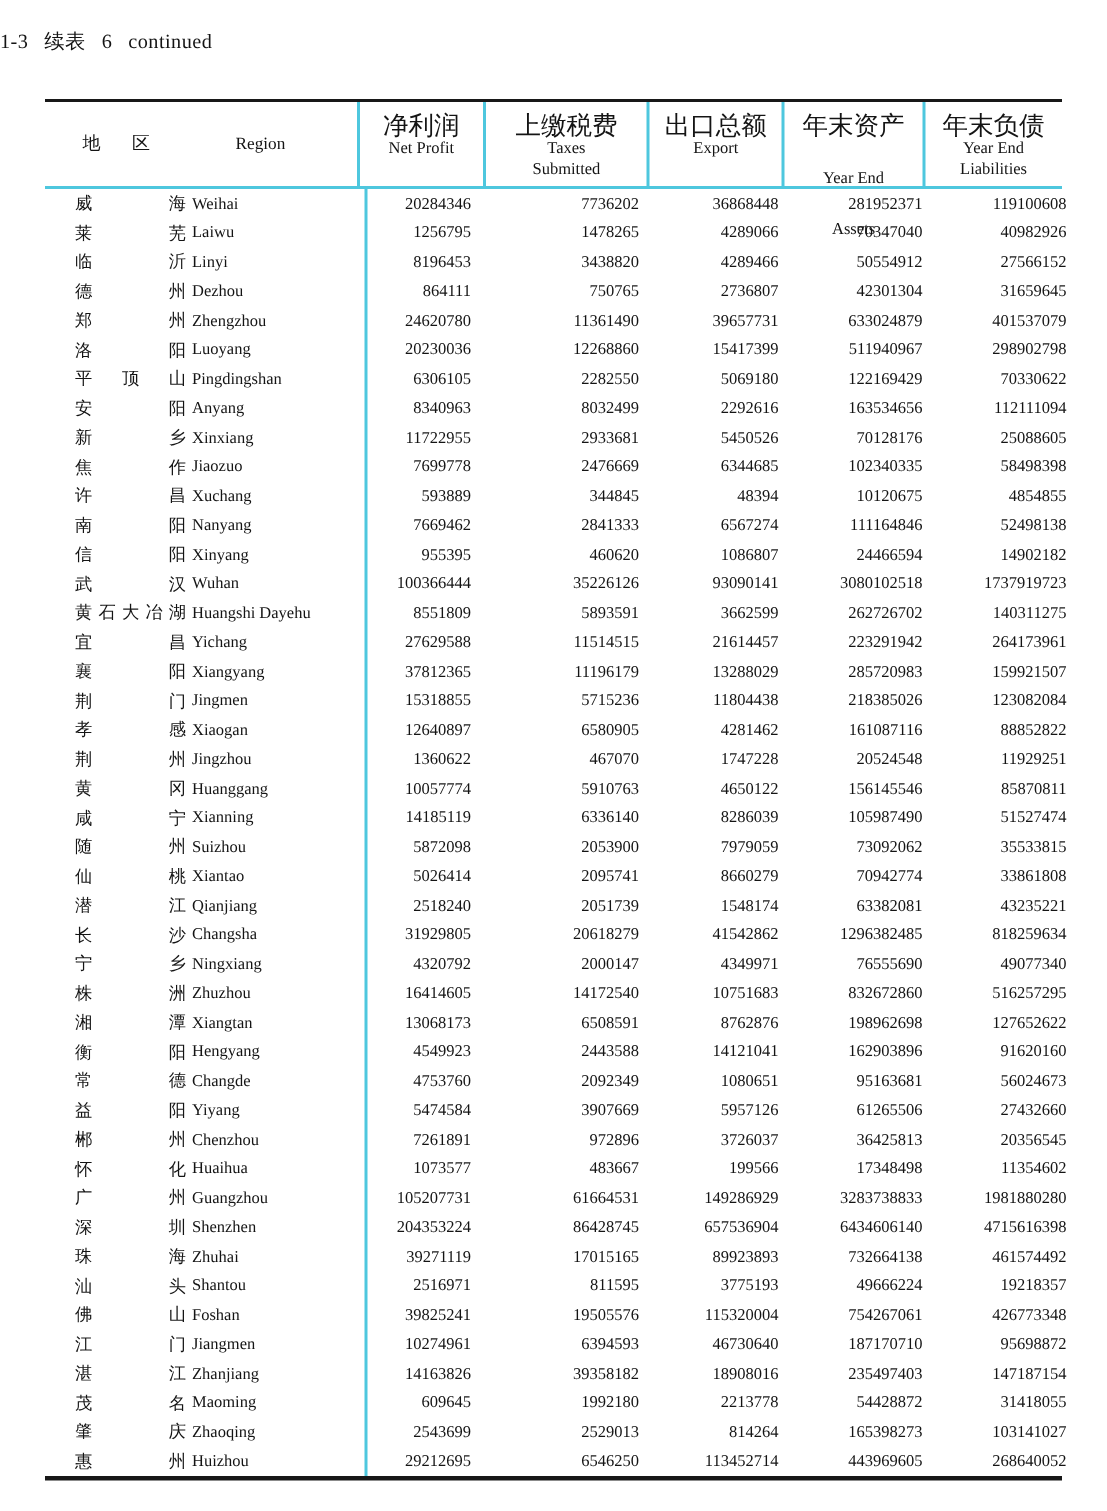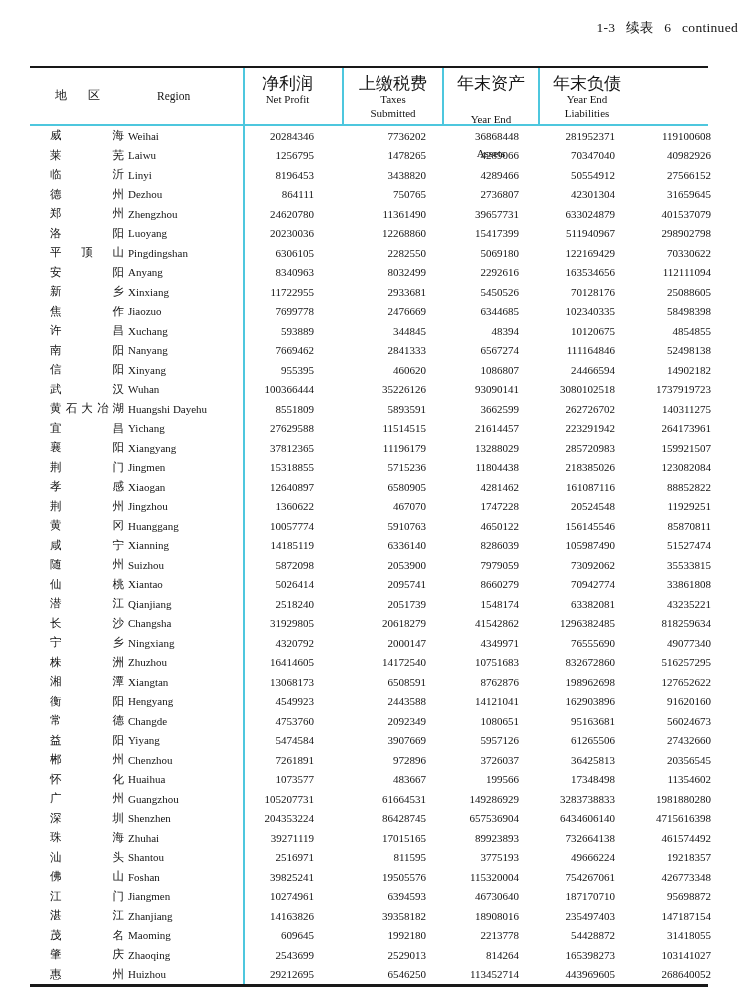--- a/index.html
+++ b/index.html
@@ -2,21 +2,21 @@
 <html><head>
 <meta charset="utf-8">
 <style>
   html,body{margin:0;padding:0;background:#fff;}
   .page{
     position:relative;width:738px;height:1007px;background:#ffffff;
     font-family:"Liberation Serif","DejaVu Serif",serif;color:#141414;
     overflow:hidden;
   }
   .title{
-    position:absolute;top:19px;left:0;width:738px;text-align:right;
+    position:absolute;top:19px;left:0;width:738px;text-align:left;
     font-size:13.5px;word-spacing:7px;letter-spacing:0.3px;
   }
   .units{
     position:absolute;top:50px;left:30px;width:678px;
     display:flex;justify-content:space-between;font-size:11.2px;
   }
   .rule{position:absolute;left:30px;width:678px;height:2.5px;background:#181818;}
   .rule-top{top:65.5px;}
   .rule-bottom{top:984px;}
   .cyan-h{position:absolute;left:30px;width:678px;height:2.3px;background:#4ec7de;top:123.5px;}
@@ -27,21 +27,21 @@
   }
   .h-region{width:213px;box-sizing:border-box;display:flex;align-items:center;padding-left:25px;}
   .h-region .cn-spread{width:45px;display:flex;justify-content:space-between;font-size:12px;}
   .h-region .en{margin-left:57px;font-size:11.5px;}
   .h-col{
     box-sizing:border-box;border-left:2.3px solid #4ec7de;
     display:flex;flex-direction:column;align-items:center;
     padding-top:9px;font-size:11px;line-height:14.5px;text-align:center;
   }
   .h-col .cn{font-size:17px;}
-  .w1{width:87px;}.w2{width:100px;margin-left:12px;}.w3{width:93px;}.w4{width:96px;gap:20px;}.w5{width:96px;}
+  .w1{width:87px;}.w2{width:112px;}.w3{width:93px;}.w4{width:96px;gap:20px;}.w5{width:96px;}
 
   .tbody{position:absolute;top:126px;left:30px;width:678px;height:858px;}
   .tbody .vline{position:absolute;left:213px;top:0;height:858px;width:2.3px;background:#4ec7de;}
   .row{display:flex;align-items:center;height:19.5px;}
   .c-region{width:213px;box-sizing:border-box;display:flex;align-items:center;flex:none;}
   .c-cn{width:74px;margin-left:20px;display:flex;justify-content:space-between;font-size:11.5px;flex:none;}
   .c-py{margin-left:4px;font-size:11px;white-space:nowrap;text-align:center;}
   .c-num{box-sizing:border-box;text-align:right;padding-right:16px;font-size:11px;flex:none;}
 </style>
 </head>
@@ -65,20 +65,25 @@
     <div class="h-col w1">
       <span class="cn">净利润</span>
       <span class="en">Net Profit</span>
       <span class="en"></span>
     </div>
     <div class="h-col w2">
       <span class="cn">上缴税费</span>
       <span class="en">Taxes</span>
       <span class="en">Submitted</span>
     </div>
+    <div class="h-col w3">
+      <span class="cn">出口总额</span>
+      <span class="en">Export</span>
+      <span class="en"></span>
+    </div>
     <div class="h-col w4">
       <span class="cn">年末资产</span>
       <span class="en">Year End</span>
       <span class="en">Assets</span>
     </div>
     <div class="h-col w5">
       <span class="cn">年末负债</span>
       <span class="en">Year End</span>
       <span class="en">Liabilities</span>
     </div>

